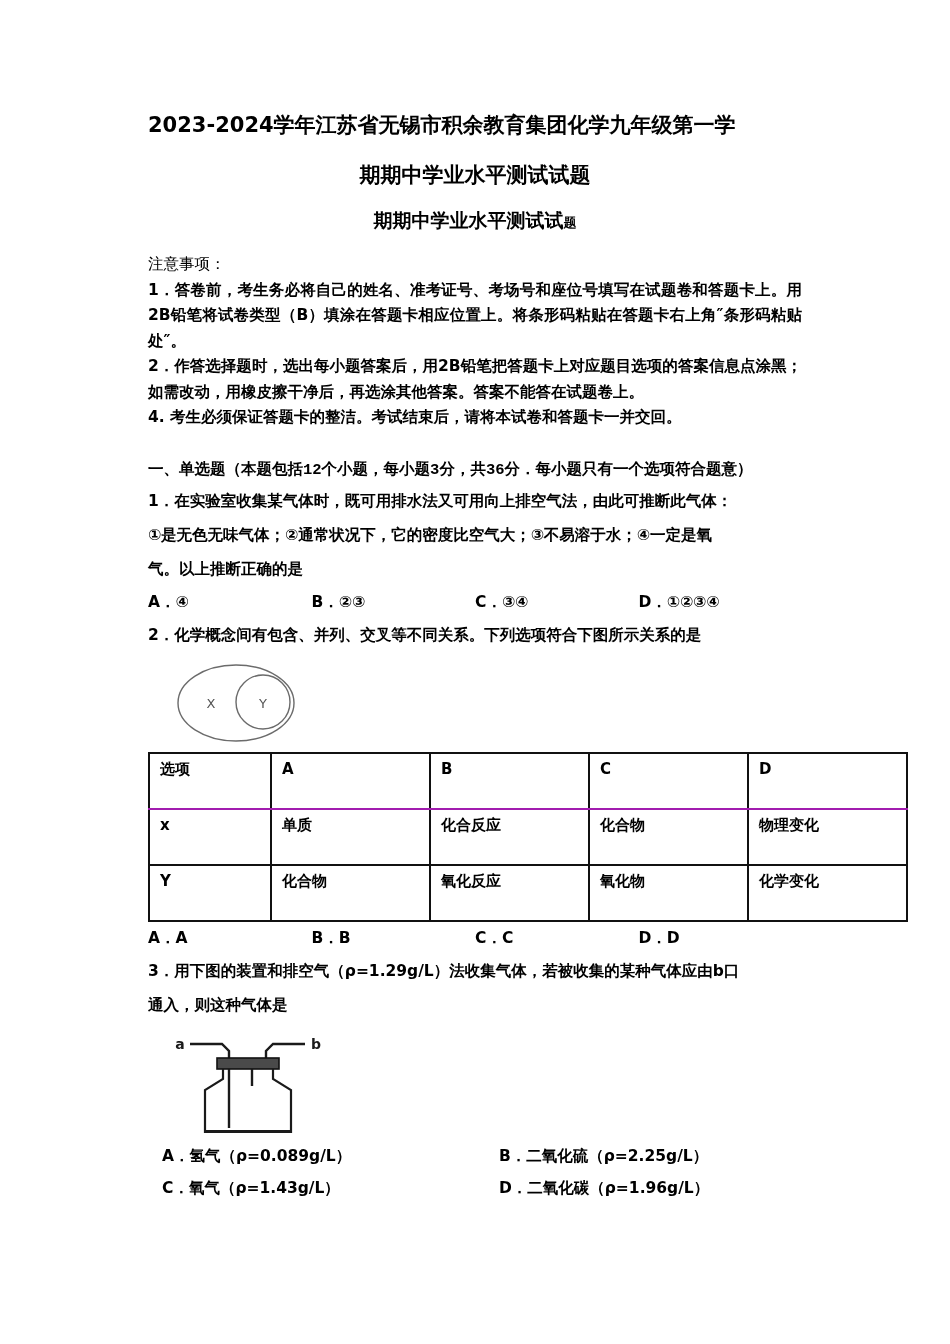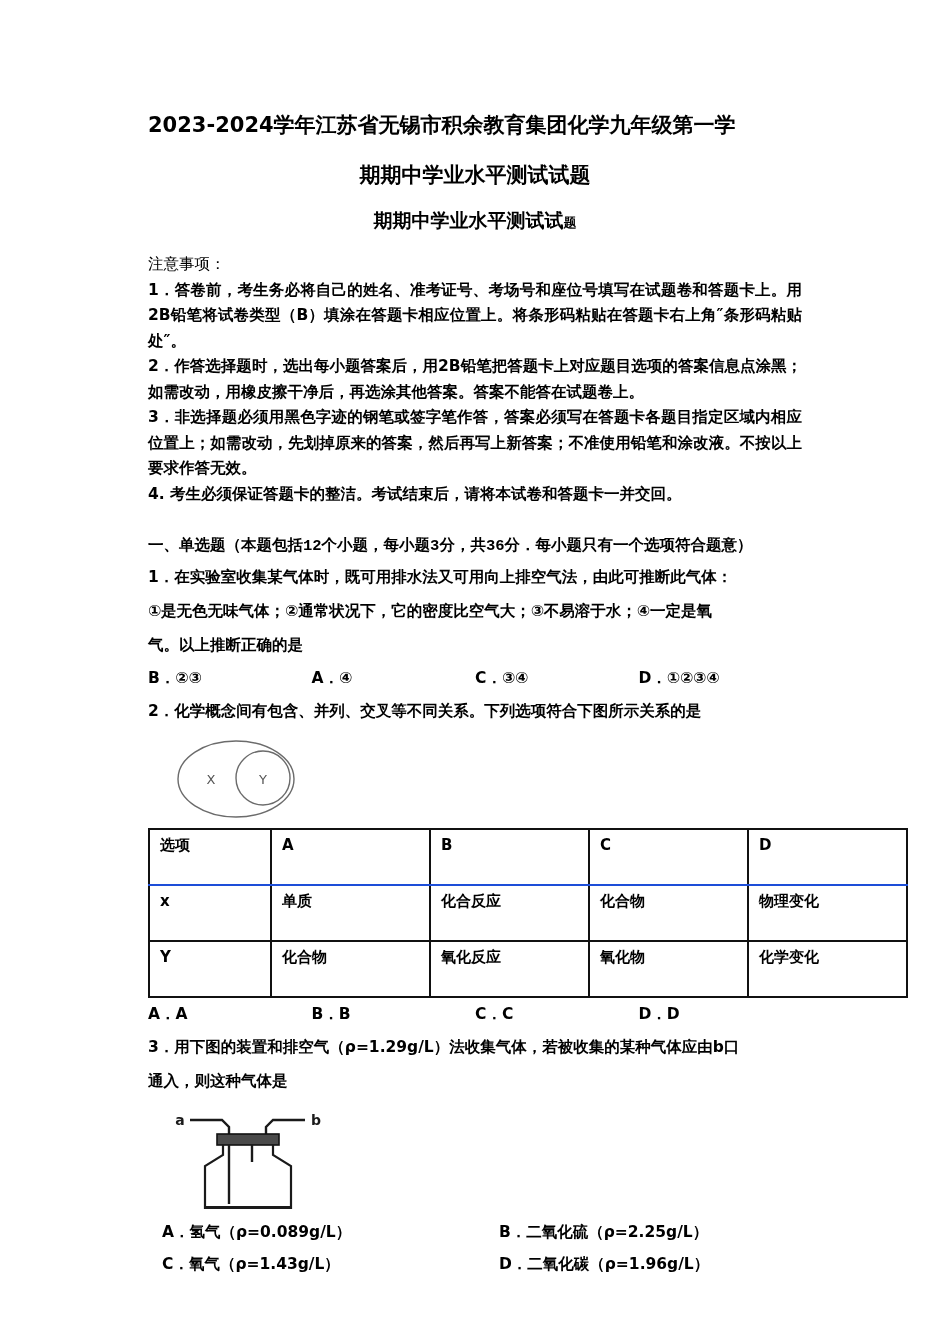--- a/index.html
+++ b/index.html
@@ -128,21 +128,21 @@
     border-right: 2px solid #111;
     border-top: 2px solid #111;
     border-bottom: 2px solid #111;
     font-size: 15px;
     font-weight: bold;
     padding: 6px 10px 14px 10px;
     height: 34px;
     vertical-align: top;
   }
   table.opt-table tr.hdr td {
-    border-bottom: 2px solid #1d4ed8;
+    border-bottom: 2px solid #a21caf;
   }
   table.opt-table tr.r1 td {
     border-top: none;
     border-bottom: 2px solid #111;
   }
   table.opt-table tr.r2 td {
     border-top: none;
   }
   .col-first { width: 100px; }
   .col-rest { width: 137px; }
@@ -173,34 +173,33 @@
     <div class="title-block">
       <div class="title-l1">2023-2024学年江苏省无锡市积余教育集团化学九年级第一学</div>
       <div class="title-l2">期期中学业水平测试试题</div>
       <div class="title-l3"><span>期期中学业水平测试试</span><span class="small">题</span></div>
     </div>
 
     <div class="notice">
       <p class="notice-head">注意事项：</p>
       <p>1．答卷前，考生务必将自己的姓名、准考证号、考场号和座位号填写在试题卷和答题卡上。用2B铅笔将试卷类型（B）填涂在答题卡相应位置上。将条形码粘贴在答题卡右上角″条形码粘贴处″。</p>
       <p>2．作答选择题时，选出每小题答案后，用2B铅笔把答题卡上对应题目选项的答案信息点涂黑；如需改动，用橡皮擦干净后，再选涂其他答案。答案不能答在试题卷上。</p>
-      <p>3．非选择题必须用黑色字迹的钢笔或签字笔作答，答案必须写在答题卡各题目指定区域内相应位置上；如需改动，先划掉原来的答案，然后再写上新答案；不准使用铅笔和涂改液。不按以上要求作答无效。</p>
       <p>4. 考生必须保证答题卡的整洁。考试结束后，请将本试卷和答题卡一并交回。</p>
     </div>
 
     <div class="section-head">一、单选题（本题包括12个小题，每小题3分，共36分．每小题只有一个选项符合题意）</div>
 
     <div class="q">
       <p class="q-stem">1．在实验室收集某气体时，既可用排水法又可用向上排空气法，由此可推断此气体：</p>
       <p class="q-stem">①是无色无味气体；②通常状况下，它的密度比空气大；③不易溶于水；④一定是氧</p>
       <p class="q-stem">气。以上推断正确的是</p>
     </div>
     <div class="choices">
+      <div class="ch ch-4">A．④</div>
       <div class="ch ch-4">B．②③</div>
-      <div class="ch ch-4">A．④</div>
       <div class="ch ch-4">C．③④</div>
       <div class="ch ch-4">D．①②③④</div>
     </div>
 
     <div class="q">
       <p class="q-stem">2．化学概念间有包含、并列、交叉等不同关系。下列选项符合下图所示关系的是</p>
     </div>
 
     <div class="venn-wrap">
       <svg class="venn" width="150" height="90" viewBox="0 0 150 90">

